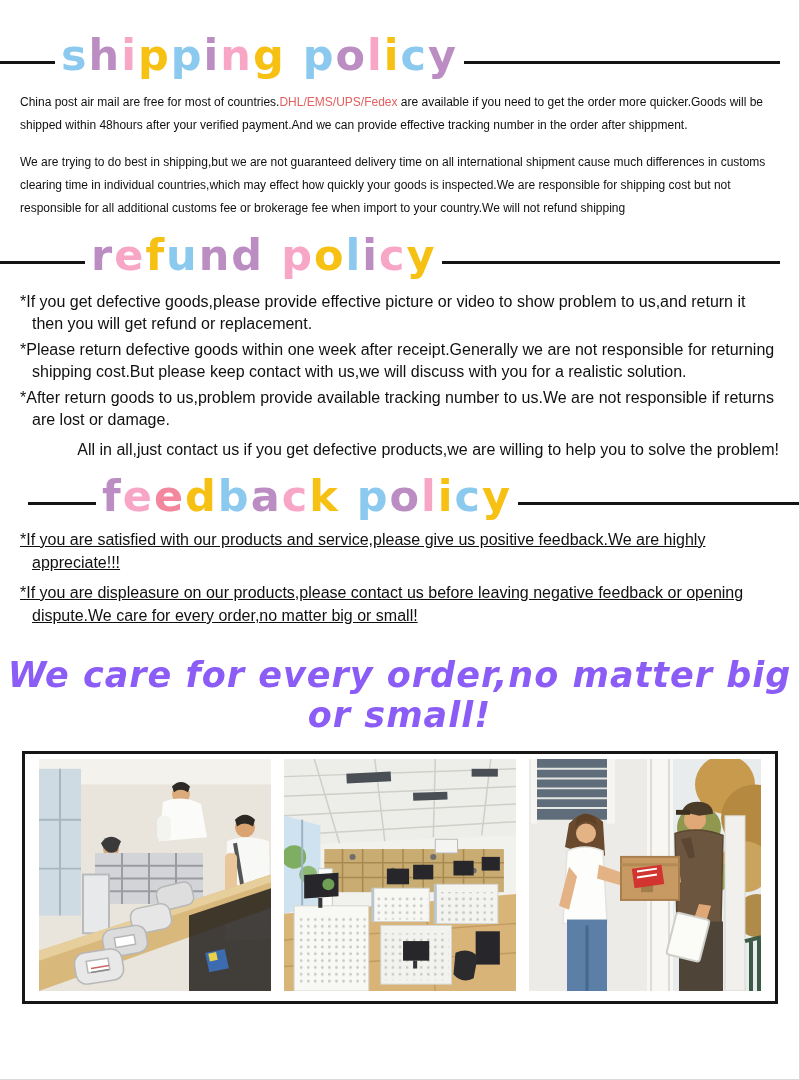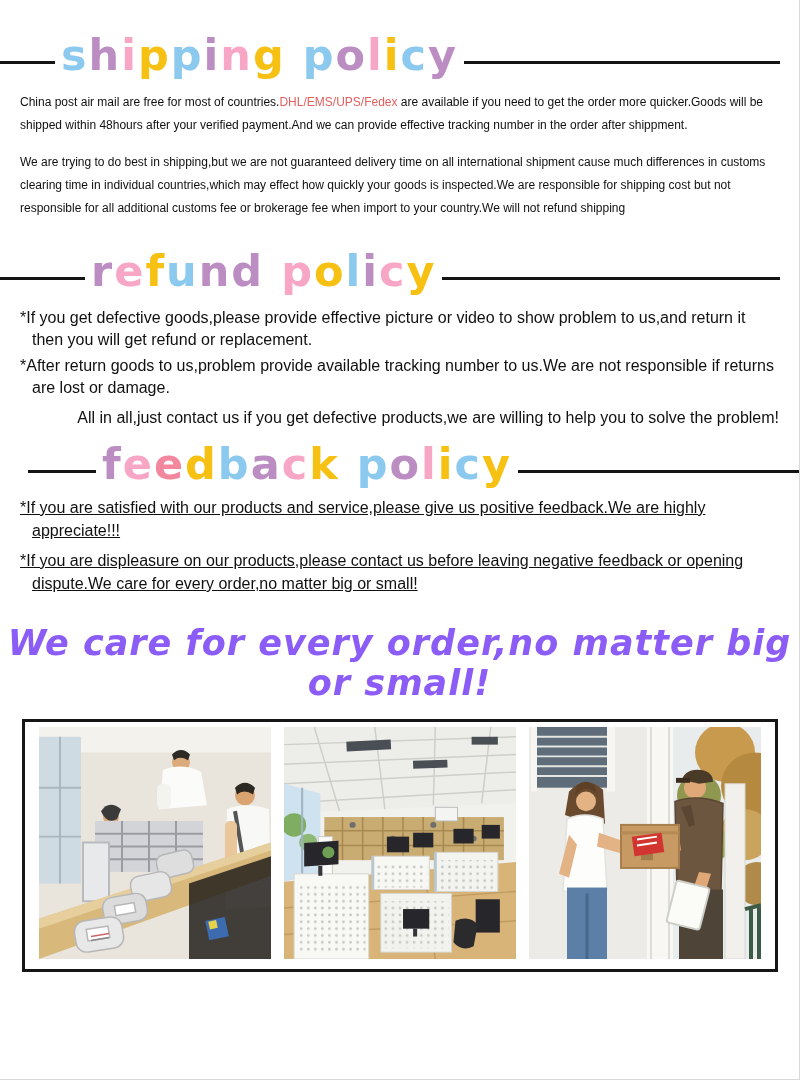--- a/index.html
+++ b/index.html
@@ -11,21 +11,21 @@
   
   .heading-row{display:flex;align-items:center;width:780px;}
   .rule{height:3px;background:#141414;transform:translateY(7px);}
   .rule-right{flex:1;}
   .bubble{
     font-family:"DejaVu Sans",sans-serif;font-weight:bold;font-size:43px;
     letter-spacing:2px;line-height:1;white-space:pre;margin:0 6px;
   }
   #shipping-heading{margin-top:34px;}
   #shipping-heading .rule-left{width:55px;}
-  #refund-heading{margin-top:30px;justify-content:center;}
+  #refund-heading{margin-top:14px;justify-content:center;}
   #refund-heading .rule-left{width:85px;}
   #feedback-heading{margin-top:14px;padding-left:28px;}
   #feedback-heading .rule-left{width:68px;}
   
   .para{margin:14px 20px 0;font-size:12px;line-height:23px;}
   .para.second{}
   .policy-list{margin:14px 20px 0;}
   .policy-item{
     font-size:16px;line-height:22px;margin:0 0 4px;
     padding-left:12px;text-indent:-12px;
@@ -61,20 +61,21 @@
 <p class="para second">We are trying to do best in shipping,but we are not guaranteed delivery time on all international shipment cause much differences in customs clearing time in individual countries,which may effect how quickly your goods is inspected.We are responsible for shipping cost but not responsible for all additional customs fee or brokerage fee when import to your country.We will not refund shipping</p>
 
 <div class="heading-row" id="refund-heading">
   <div class="rule rule-left"></div>
   <div class="bubble"><span style="color: rgb(187, 141, 194);">r</span><span style="color: rgb(248, 166, 198);">e</span><span style="color: rgb(246, 193, 19);">f</span><span style="color: rgb(140, 201, 239);">u</span><span style="color: rgb(187, 141, 194);">n</span><span style="color: rgb(187, 141, 194);">d</span><span> </span><span style="color: rgb(248, 166, 198);">p</span><span style="color: rgb(246, 193, 19);">o</span><span style="color: rgb(140, 201, 239);">l</span><span style="color: rgb(187, 141, 194);">i</span><span style="color: rgb(248, 166, 198);">c</span><span style="color: rgb(246, 193, 19);">y</span></div>
   <div class="rule rule-right"></div>
 </div>
 
 <div class="policy-list">
   <p class="policy-item">*If you get defective goods,please provide effective picture or video to show problem to us,and  return it then you will get refund or replacement.</p>
+  <p class="policy-item">*Please return defective goods within one week after receipt.Generally we are not responsible for returning shipping cost.But please keep contact with us,we will discuss with you for a realistic solution.</p>
   <p class="policy-item">*After return goods to us,problem provide available tracking number to us.We are not responsible if returns are lost or damage.</p>
   <p class="policy-item plain">All in all,just contact us if you get defective products,we are willing to help you to solve the problem!</p>
 </div>
 
 <div class="heading-row" id="feedback-heading">
   <div class="rule rule-left"></div>
   <div class="bubble"><span style="color: rgb(187, 141, 194);">f</span><span style="color: rgb(248, 166, 198);">e</span><span style="color: rgb(242, 135, 158);">e</span><span style="color: rgb(246, 193, 19);">d</span><span style="color: rgb(140, 201, 239);">b</span><span style="color: rgb(187, 141, 194);">a</span><span style="color: rgb(248, 166, 198);">c</span><span style="color: rgb(246, 193, 19);">k</span><span> </span><span style="color: rgb(140, 201, 239);">p</span><span style="color: rgb(187, 141, 194);">o</span><span style="color: rgb(248, 166, 198);">l</span><span style="color: rgb(246, 193, 19);">i</span><span style="color: rgb(140, 201, 239);">c</span><span style="color: rgb(246, 193, 19);">y</span></div>
   <div class="rule rule-right"></div>
 </div>
 

